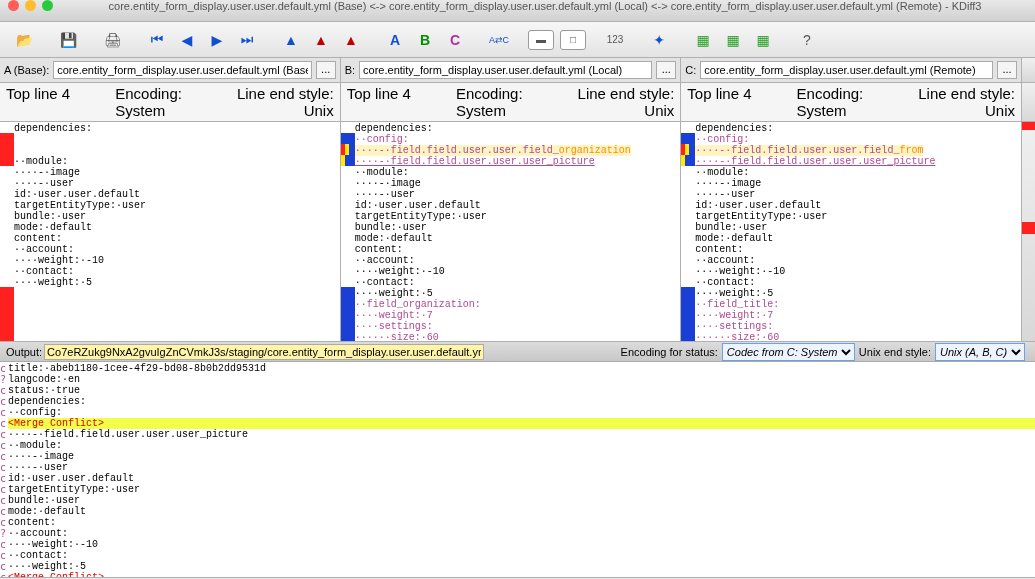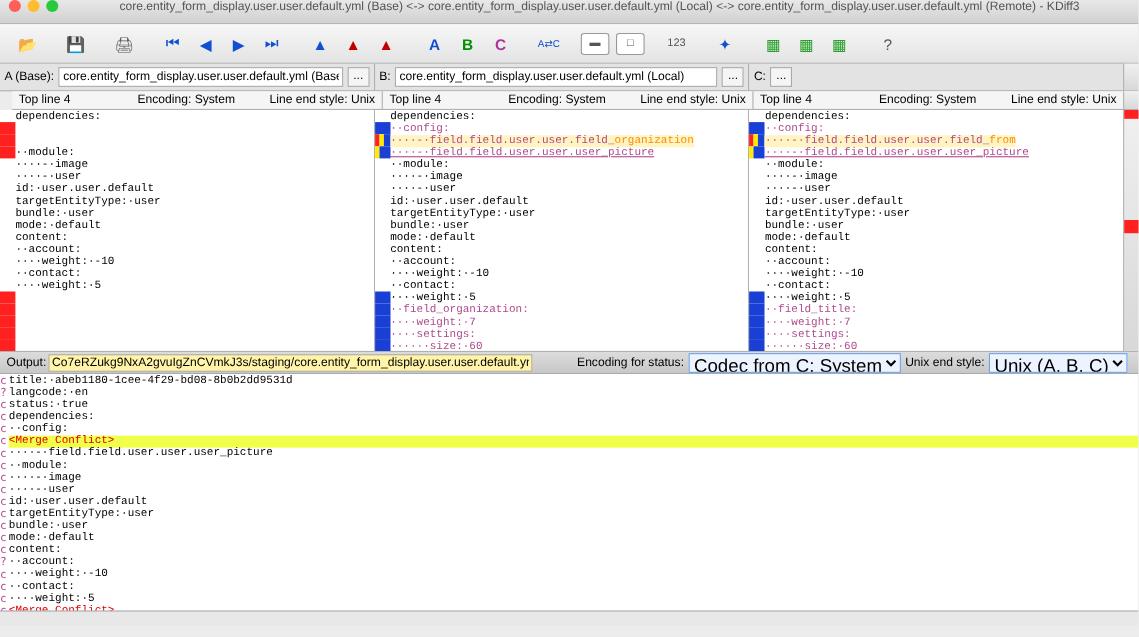--- a/index.html
+++ b/index.html
@@ -11,36 +11,36 @@
 .titlebar-title { flex: 1; text-align: center; color: #555; font-size: 11px; white-space: nowrap; overflow: hidden; text-overflow: ellipsis; }
 .toolbar { height: 36px; background: linear-gradient(#f7f7f7, #e3e3e3); border-bottom: 1px solid #b0b0b0; display: flex; align-items: center; padding: 0 10px; gap: 0; }
 .tbtn { width: 30px; height: 26px; display: flex; align-items: center; justify-content: center; color: #555; font-size: 14px; cursor: pointer; }
 .tsep { width: 14px; }
 .tbtn.boxed { border: 1px solid #999; background: #fff; width: 26px; height: 20px; border-radius: 3px; font-size: 10px; }
 .panes-header { display: flex; background: #e3e3e3; border-bottom: 1px solid #b0b0b0; }
 .pane-scroll-widget { width: 14px; background: linear-gradient(#f0f0f0,#d8d8d8); border-left: 1px solid #b0b0b0; }
 .pane-head { flex: 1; display: flex; align-items: center; padding: 3px 4px; gap: 4px; border-right: 1px solid #b0b0b0; }
 .pane-head input { flex: 1; height: 18px; border: 1px solid #aaa; background: #fff; font-size: 11px; padding: 0 3px; }
 .pane-head .dots { width: 20px; height: 18px; border: 1px solid #aaa; background: #f5f5f5; text-align: center; line-height: 14px; }
-.panes-meta { display: flex; background: #f5f5f5; border-bottom: 1px solid #b0b0b0; font-size: 11px; margin-left: 11px; }
+.panes-meta { display: flex; background: #f5f5f5; border-bottom: 1px solid #b0b0b0; font-size: 15px; }
 .pane-meta { flex: 1; display: flex; padding: 2px 6px; border-right: 1px solid #b0b0b0; }
 .pane-meta span { flex: 1; }
 .panes-body { display: flex; height: 220px; background: #fff; border-bottom: 1px solid #b0b0b0; }
 .pane { flex: 1; position: relative; border-right: 1px solid #b0b0b0; overflow: hidden; display: flex; }
 .gutter { width: 14px; background: #fff; }
 .gutter .mark { width: 14px; height: 11px; }
 .mark-blue { background: #1a3fd4; } .mark-red { background: #ff2020; } .mark-yellow { background: #ffea00; }
 .code { font-family: Monaco, "Courier New", monospace; font-size: 10px; line-height: 11px; white-space: pre; color: #000; padding-top: 1px; }
 .code .hl-org { background: #fff4c2; } .code .orange { color: #ff8c00; } .code .link { color: #2b55cc; text-decoration: underline; }
 .code .diff { color: #b04a8f; }
 .output-header { background: #d7d7d7; background: linear-gradient(#dcdcdc,#c8c8c8); height: 20px; display: flex; align-items: center; padding: 0 6px; border-bottom: 1px solid #aaa; font-size: 11px; }
 .output-header .lbl { margin-right: 2px; }
 .output-header input.path { background: #fff4a8; border: 1px solid #aaa; height: 16px; flex: 0 0 440px; font-size: 11px; padding: 0 2px; }
 .output-header .spacer { flex: 1; }
-.output-header select { height: 18px; font-size: 17px; margin: 0 4px; border: 1px solid #6aa2e8; background: #eef4ff; }
+.output-header select { height: 18px; font-size: 11px; margin: 0 4px; border: 1px solid #6aa2e8; background: #eef4ff; font-style: italic; }
 .output-body { background: #fff; height: 215px; display: flex; overflow: hidden; }
 .out-gutter { width: 14px; font-family: Monaco, monospace; font-size: 10px; line-height: 11px; color: #b04a8f; text-align: right; padding-right: 2px; padding-top: 1px; }
 .out-code { font-family: Monaco, "Courier New", monospace; font-size: 10px; line-height: 11px; white-space: pre; padding-top: 1px; }
 .merge-hl { background: #f1ff4a; }
 .merge-txt { color: #d00; }
 .out-code .red { color: #d00; }
 .bottom-scroll { height: 14px; background: #e8e8e8; border-top: 1px solid #b0b0b0; }
 </style>
 </head>
 <body>
@@ -97,20 +97,21 @@
     <input value="core.entity_form_display.user.user.default.yml (Base)" style="">
     <div class="dots">...</div>
   </div>
   <div class="pane-head">
     <span>B:</span>
     <input value="core.entity_form_display.user.user.default.yml (Local)" style="">
     <div class="dots">...</div>
   </div>
   <div class="pane-head" style="border-right:none">
     <span>C:</span>
+    <input value="core.entity_form_display.user.user.default.yml (Remote)" style="">
     <div class="dots">...</div>
   </div>
   <div class="pane-scroll-widget"></div>
 </div>
 
 <div class="panes-meta">
   <div class="pane-meta">
       <span>Top line 4</span>
       <span>Encoding: System</span>
       <span style="text-align:right">Line end style: Unix</span>

